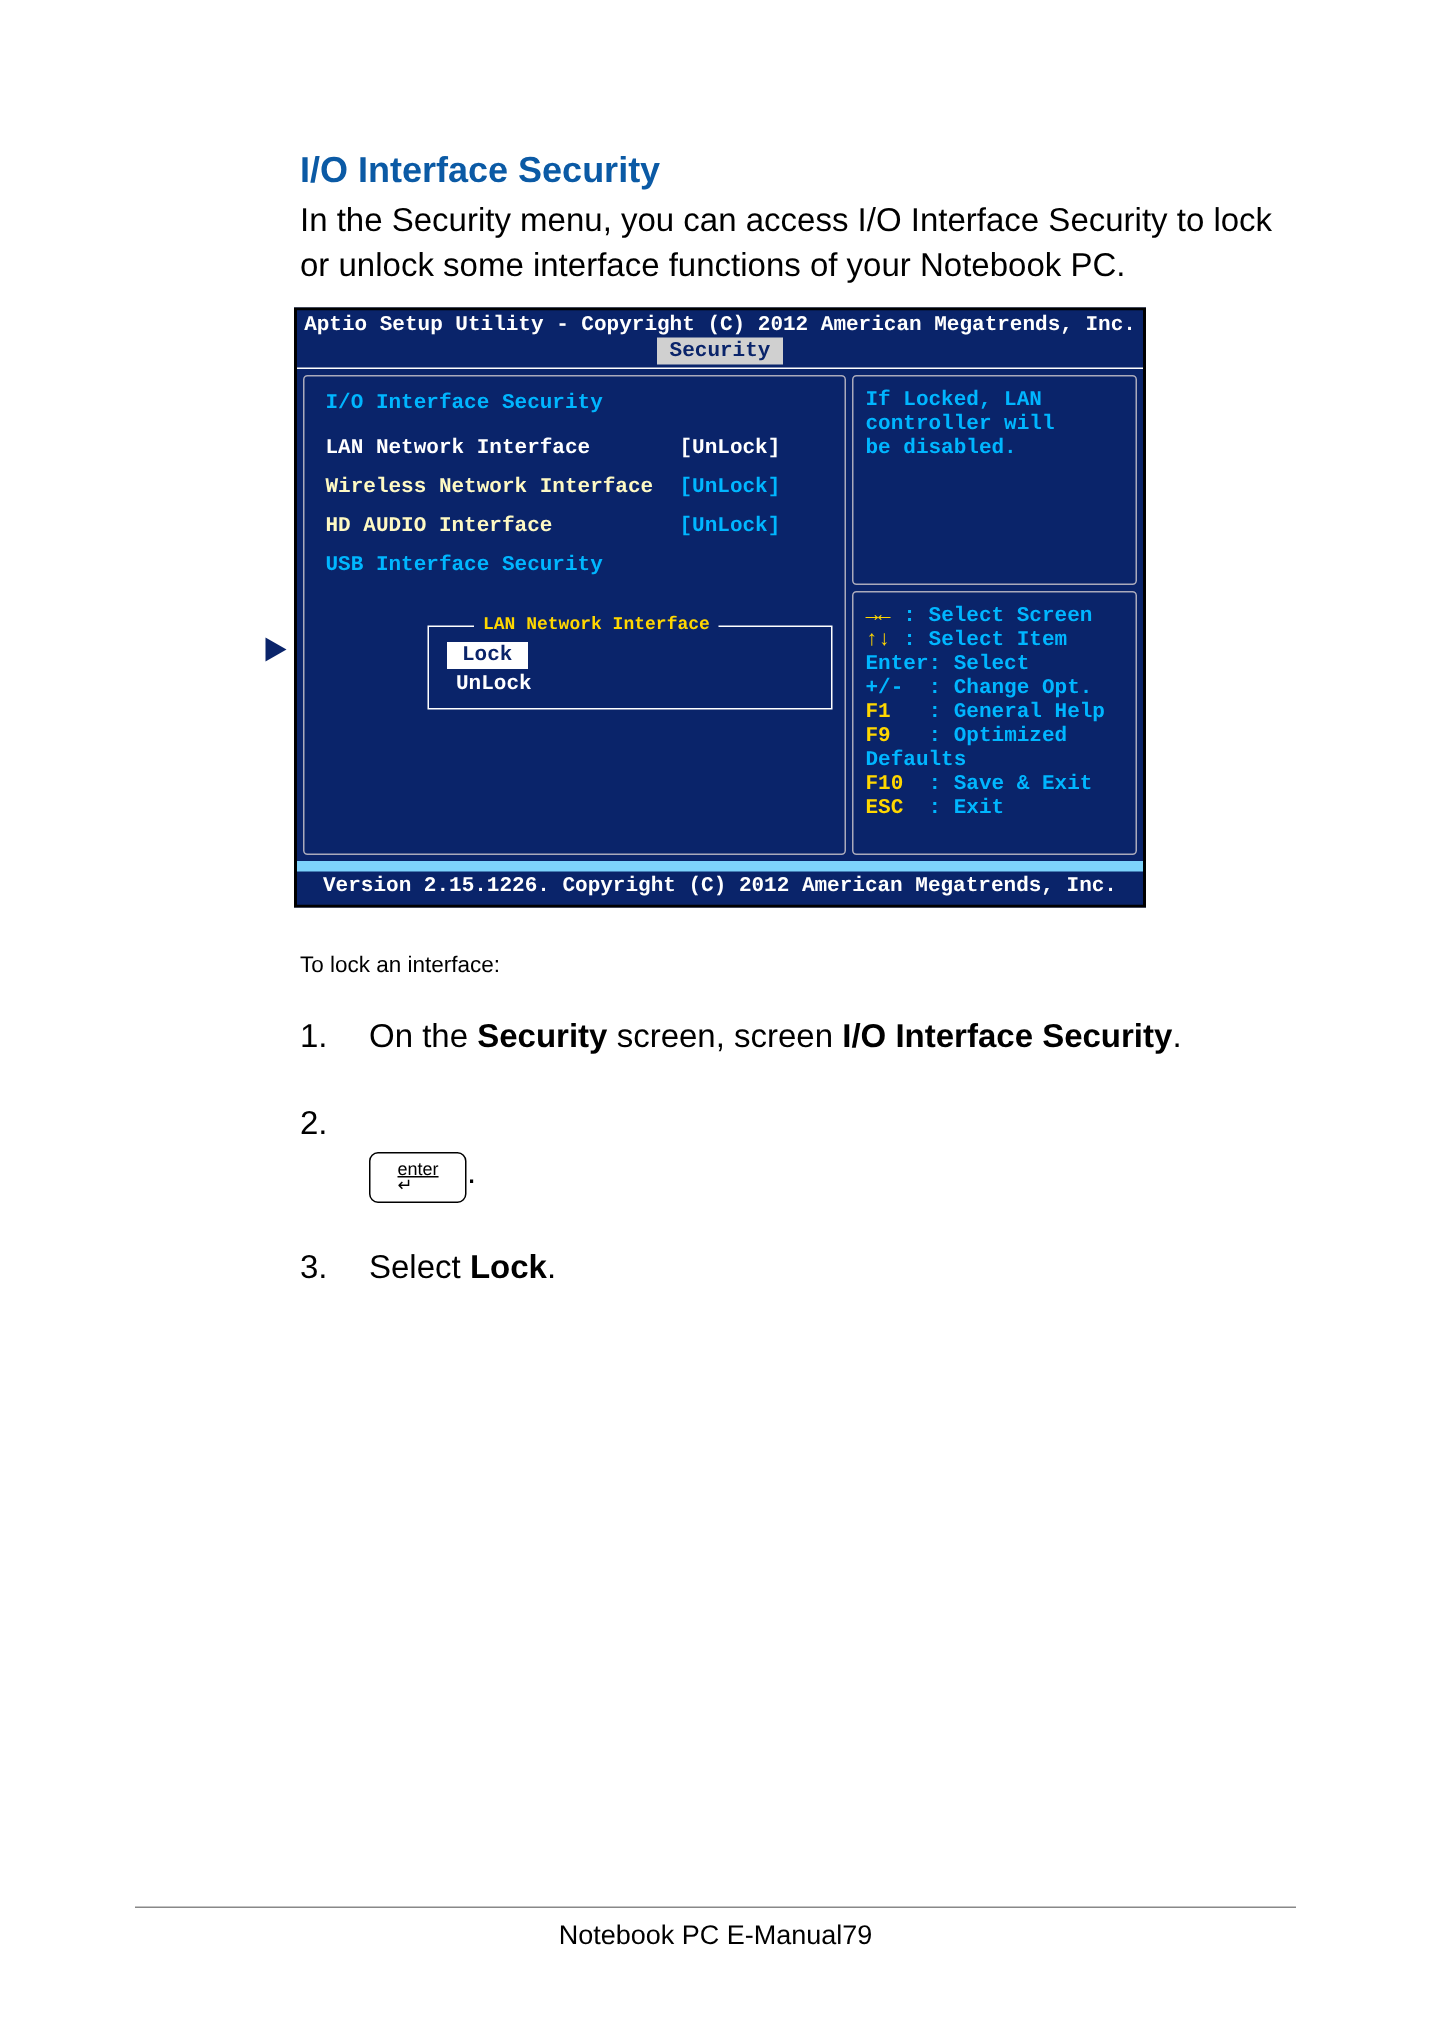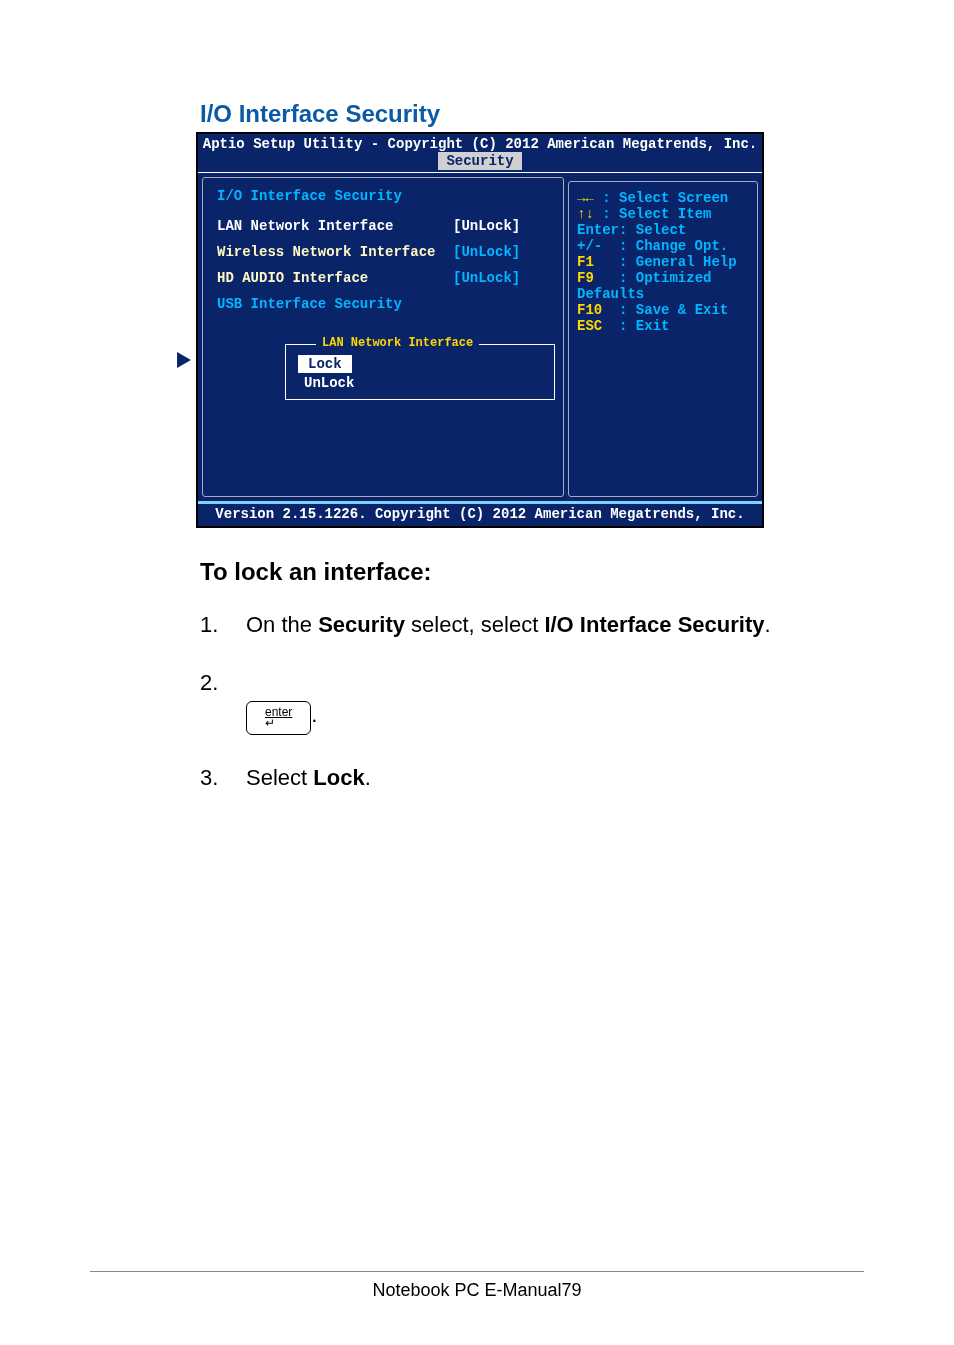--- a/index.html
+++ b/index.html
@@ -172,30 +172,29 @@
     color: #0a246a;
     display: inline-block;
     padding: 1px 10px;
   }
   .bios-footer {
     background: #0a246a;
     color: #fff;
     text-align: center;
     font-weight: bold;
     padding: 2px 0 4px 0;
-    border-top: 3px solid #7dd3fc;
+    border-top: 7px solid #7dd3fc;
   }
   .key-hl { color: #ffd700; }
   .key-line { white-space: pre; }
   .body-text {
     font-family: 'Segoe UI', Arial, sans-serif;
-    font-size: 24px;
+    font-size: 15px;
     margin-top: 30px;
     margin-bottom: 24px;
-    font-weight: bold;
   }
   .step {
     display: flex;
     font-family: 'Segoe UI', Arial, sans-serif;
     font-size: 22px;
     margin-bottom: 28px;
     line-height: 1.35;
   }
   .step-num {
     width: 46px;
@@ -238,20 +237,21 @@
     padding-top: 8px;
   }
   b { font-weight: 700; }
 </style>
 </head>
 <body>
 
 <div class="page">
 
   <div class="heading">I/O Interface Security</div>
+  <div class="intro">In the Security menu, you can access I/O Interface Security to lock or unlock some interface functions of your Notebook PC.</div>
 
   <div class="bios-box">
     <div class="bios-header">Aptio Setup Utility - Copyright (C) 2012 American Megatrends, Inc.</div>
     <div class="bios-tabs">
       <span class="bios-tab-active">Security</span>
     </div>
     <div class="bios-body">
       <div class="bios-left">
         <div class="arrow-indicator"></div>
         <div class="bios-title">I/O Interface Security</div>
@@ -275,20 +275,25 @@
             <span class="popup-title">LAN Network Interface</span>
           </div>
           <div class="popup-body">
             <div><span class="popup-item selected">Lock</span></div>
             <div><span class="popup-item">UnLock</span></div>
           </div>
         </div>
       </div>
 
       <div class="bios-right">
+        <div class="bios-help">
+          <div>If Locked, LAN</div>
+          <div>controller will</div>
+          <div>be disabled.</div>
+        </div>
         <div class="bios-keys">
           <div class="key-line"><span class="key-hl">→←</span><span> : Select Screen</span></div>
           <div class="key-line"><span class="key-hl">↑↓</span><span> : Select Item</span></div>
           <div class="key-line">Enter: Select</div>
           <div class="key-line">+/-  : Change Opt.</div>
           <div class="key-line"><span class="key-hl">F1</span><span>   : General Help</span></div>
           <div class="key-line"><span class="key-hl">F9</span><span>   : Optimized</span></div>
           <div class="key-line">Defaults</div>
           <div class="key-line"><span class="key-hl">F10</span><span>  : Save &amp; Exit</span></div>
           <div class="key-line"><span class="key-hl">ESC</span><span>  : Exit</span></div>
@@ -296,21 +301,21 @@
       </div>
     </div>
     <div class="bios-footer">Version 2.15.1226. Copyright (C) 2012 American Megatrends, Inc.</div>
   </div>
 
   <div class="body-text">To lock an interface:</div>
 
   <div class="step">
     <div class="step-num">1.</div>
     <div class="step-body">
-      <span>On the </span><b>Security</b><span> select, select </span><b>I/O Interface Security</b><span>.</span>
+      <span>On the </span><b>Security</b><span> screen, screen </span><b>I/O Interface Security</b><span>.</span>
     </div>
   </div>
 
   <div class="step">
     <div class="step-num">2.</div>
     <div class="step-body">
       <br>
       <span class="enter-key">
         <span class="enter-key-inner">enter</span>
         <span class="enter-key-arrow">↵</span>

